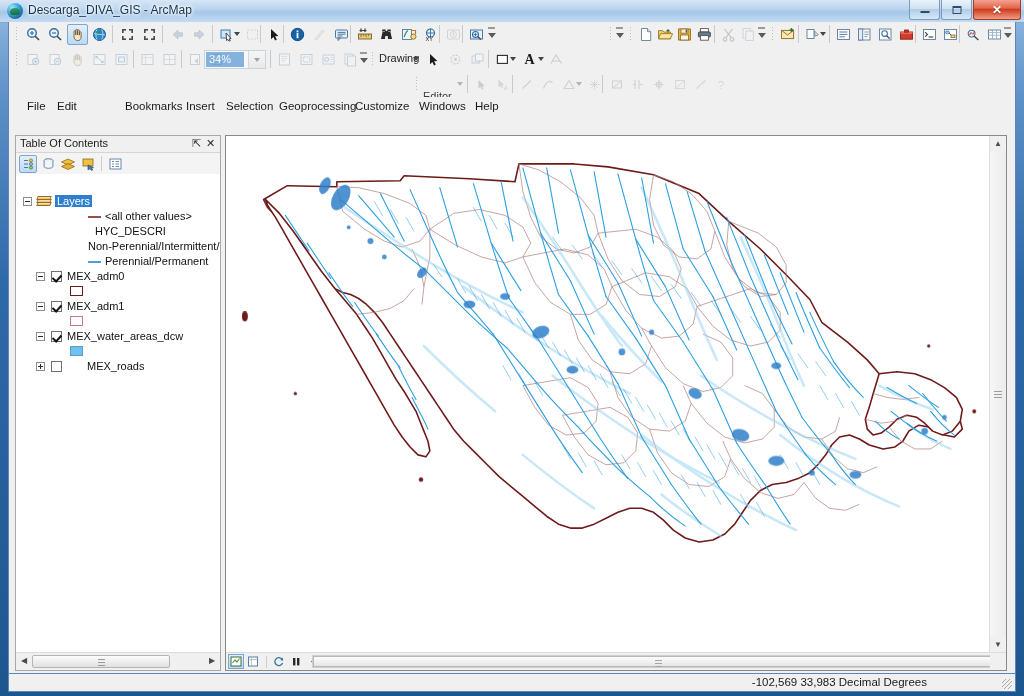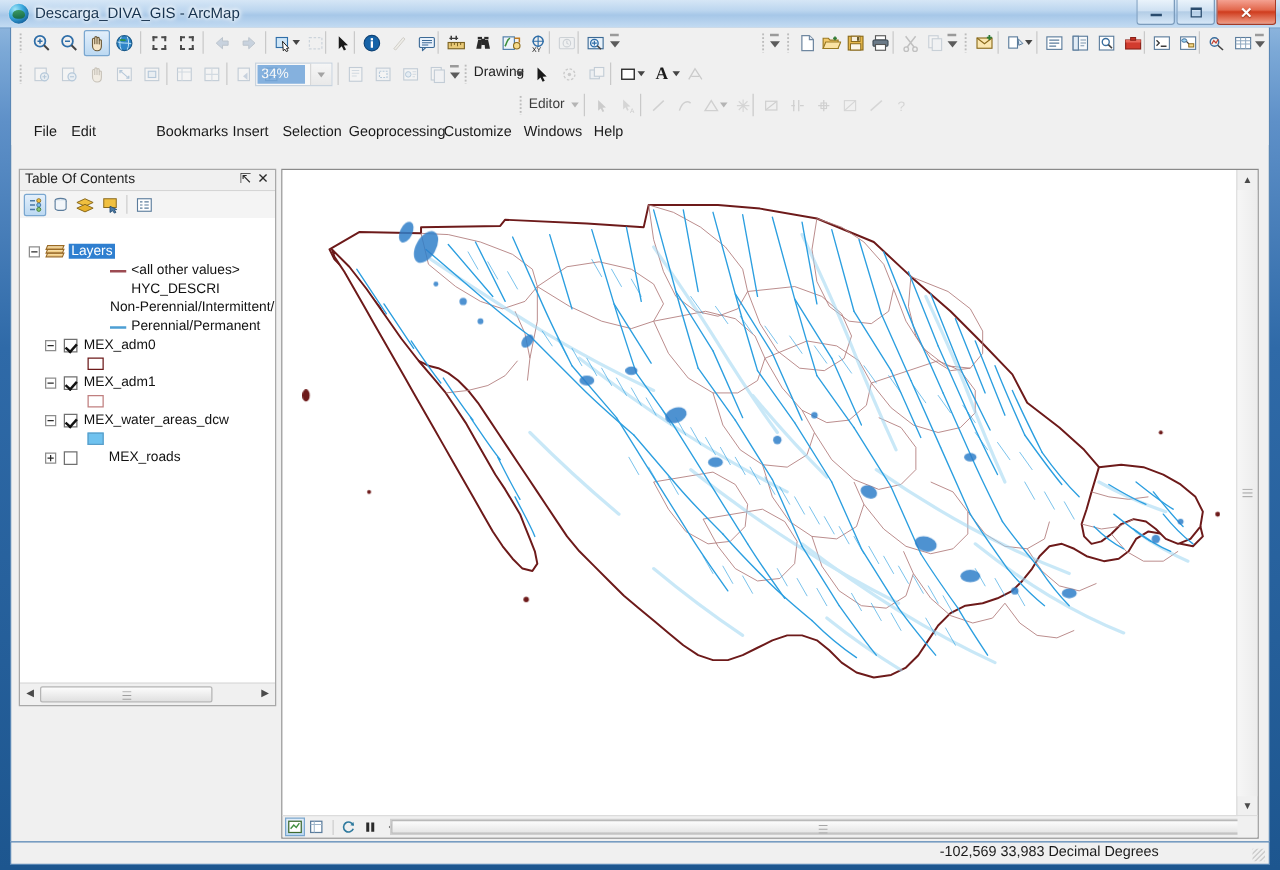--- a/index.html
+++ b/index.html
@@ -106,21 +106,21 @@
 
   
   .menubar{position:relative;height:19px;background:#f0f0f0;}
   .menubar .mi{
     position:absolute;top:2px;height:15px;padding:0 6px;
     font-size:11.5px;color:#1a1a1a;line-height:15px;white-space:nowrap;
   }
 
   
   .toc{
-    position:absolute;left:6px;top:113px;width:206px;height:430px;
+    position:absolute;left:6px;top:113px;width:206px;height:536px;
     background:#f4f4f4;border:1px solid #a8a8a8;box-sizing:border-box;
   }
   .toc-hdr{
     position:relative;height:16px;background:#f0f0f0;border-bottom:1px solid #d5d5d5;
   }
   .toc-hdr .t{position:absolute;left:4px;top:1px;font-size:11px;color:#1b1b1b;}
   .toc-hdr .pin,.toc-hdr .x{
     position:absolute;top:1px;width:13px;height:13px;font-size:11px;color:#2a2a2a;
     text-align:center;line-height:13px;
   }
@@ -651,21 +651,21 @@
         <div class="tbtn dis" style="left:537px;">
           <svg width="16" height="15" viewBox="0 0 16 15">
               <path d="M2 11.5 L7 3 L12.5 11.5" fill="none" stroke="#777" stroke-width="1.1"></path>
               <path d="M4 9h6.5" stroke="#777" stroke-width="1"></path>
             </svg>
         </div>
       </div>
 
       <div class="tbrow">
         <span class="grip" style="left:406px;"></span>
-        <div class="tblabel" style="left:414px;color:#3c3c3c;">Editor</div>
+        <div class="tblabel" style="left:414px;color:#3c3c3c;margin-top:13px;">Editor</div>
         <div class="caret dis" style="left:448px;"></div>
         <span class="tbsep" style="left:458px;"></span>
         <div class="tbtn dis" style="left:462px;">
           <svg width="13" height="13" viewBox="0 0 13 13">
               <path d="M3.5 2 L3.5 10.6 L5.6 8.7 L7 11.6 L8.4 10.9 L7 8.2 L9.8 8z" fill="#777"></path>
             </svg>
         </div>
         <div class="tbtn dis" style="left:483px;">
           <svg width="14" height="13" viewBox="0 0 14 13">
               <path d="M2.5 1.5 L2.5 9.6 L4.4 7.8 L5.7 10.6 L7 10 L5.7 7.4 L8.4 7.2z" fill="#999"></path>
@@ -797,21 +797,21 @@
                 <i></i>
               </span>
             <span class="rtext sel" style="left:39px;">Layers</span>
           </div>
 
           <div class="row">
             <span class="linesym" style="left:72px;background:#9c4b52;"></span>
             <span class="rtext" style="left:89px;">&lt;all other values&gt;</span>
           </div>
           <div class="row">
-            <span class="rtext" style="left:79px;margin-left:10px;">HYC_DESCRI</span>
+            <span class="rtext" style="left:79px;">HYC_DESCRI</span>
           </div>
           <div class="row">
             <span class="rtext" style="left:72px;">Non-Perennial/Intermittent/F</span>
           </div>
           <div class="row">
             <span class="linesym" style="left:72px;background:#4d9fd4;"></span>
             <span class="rtext" style="left:89px;">Perennial/Permanent</span>
           </div>
 
           <div class="row">

